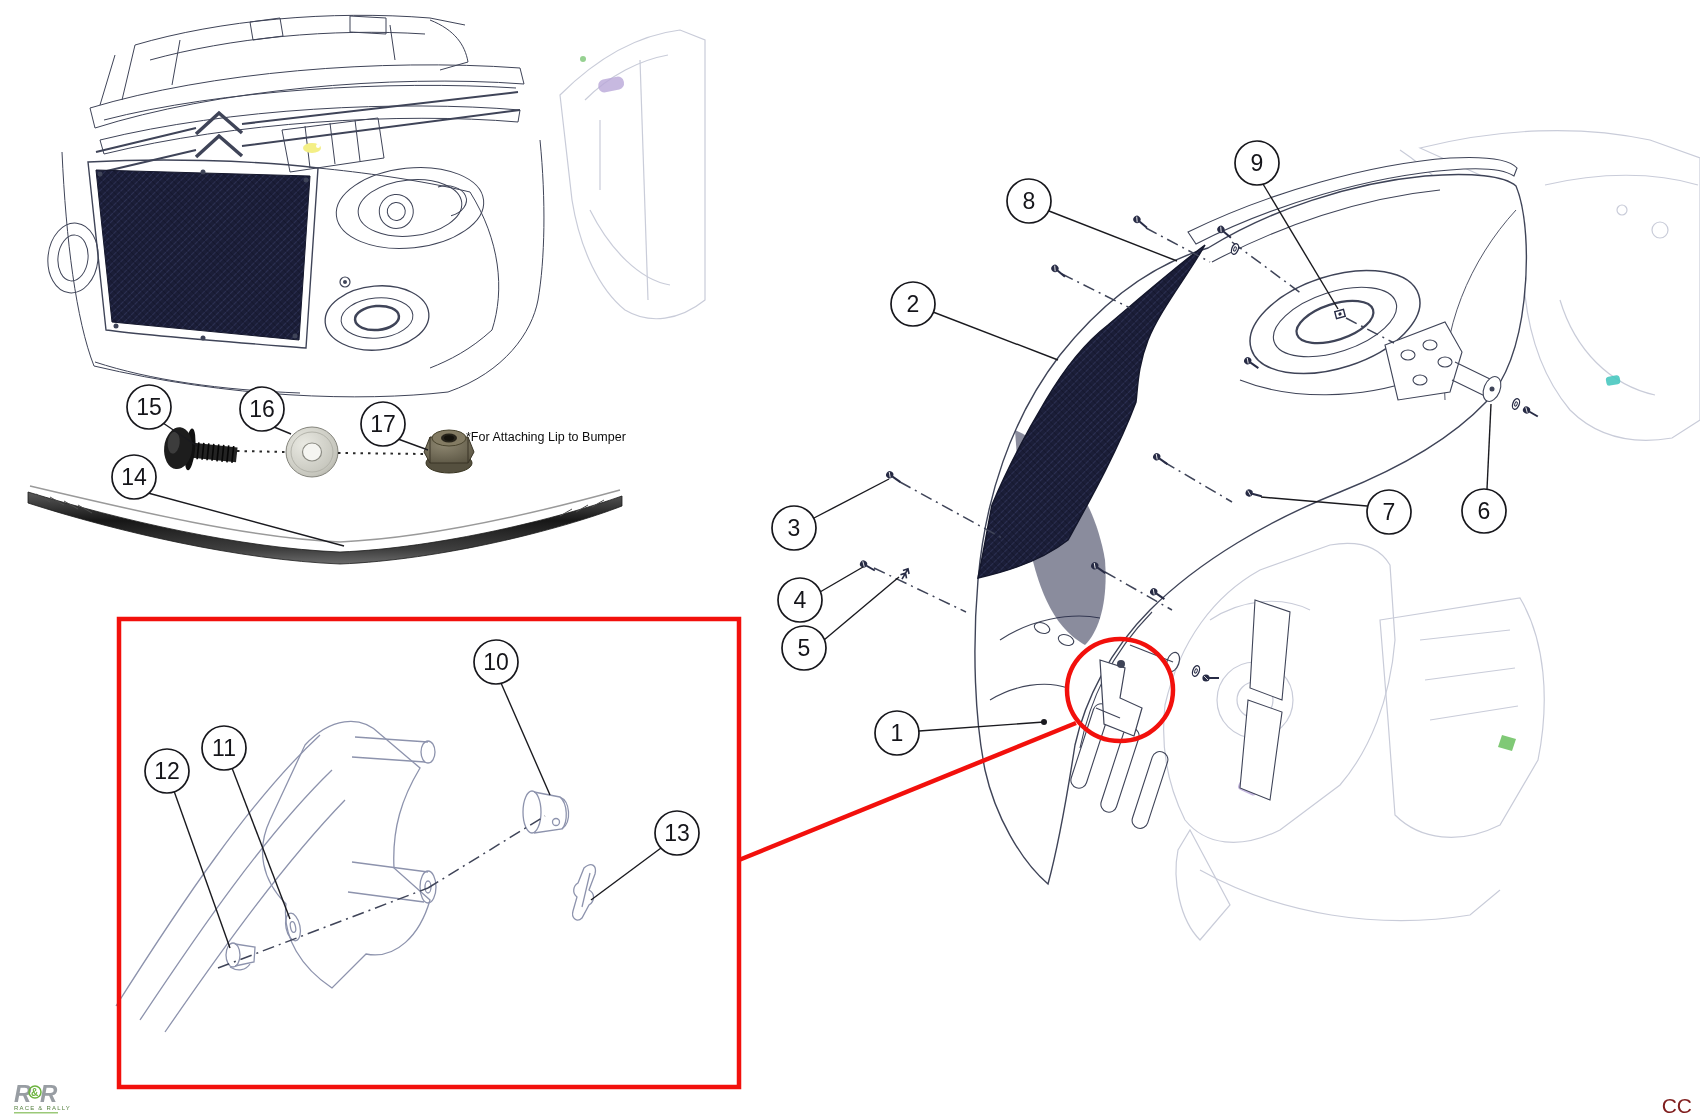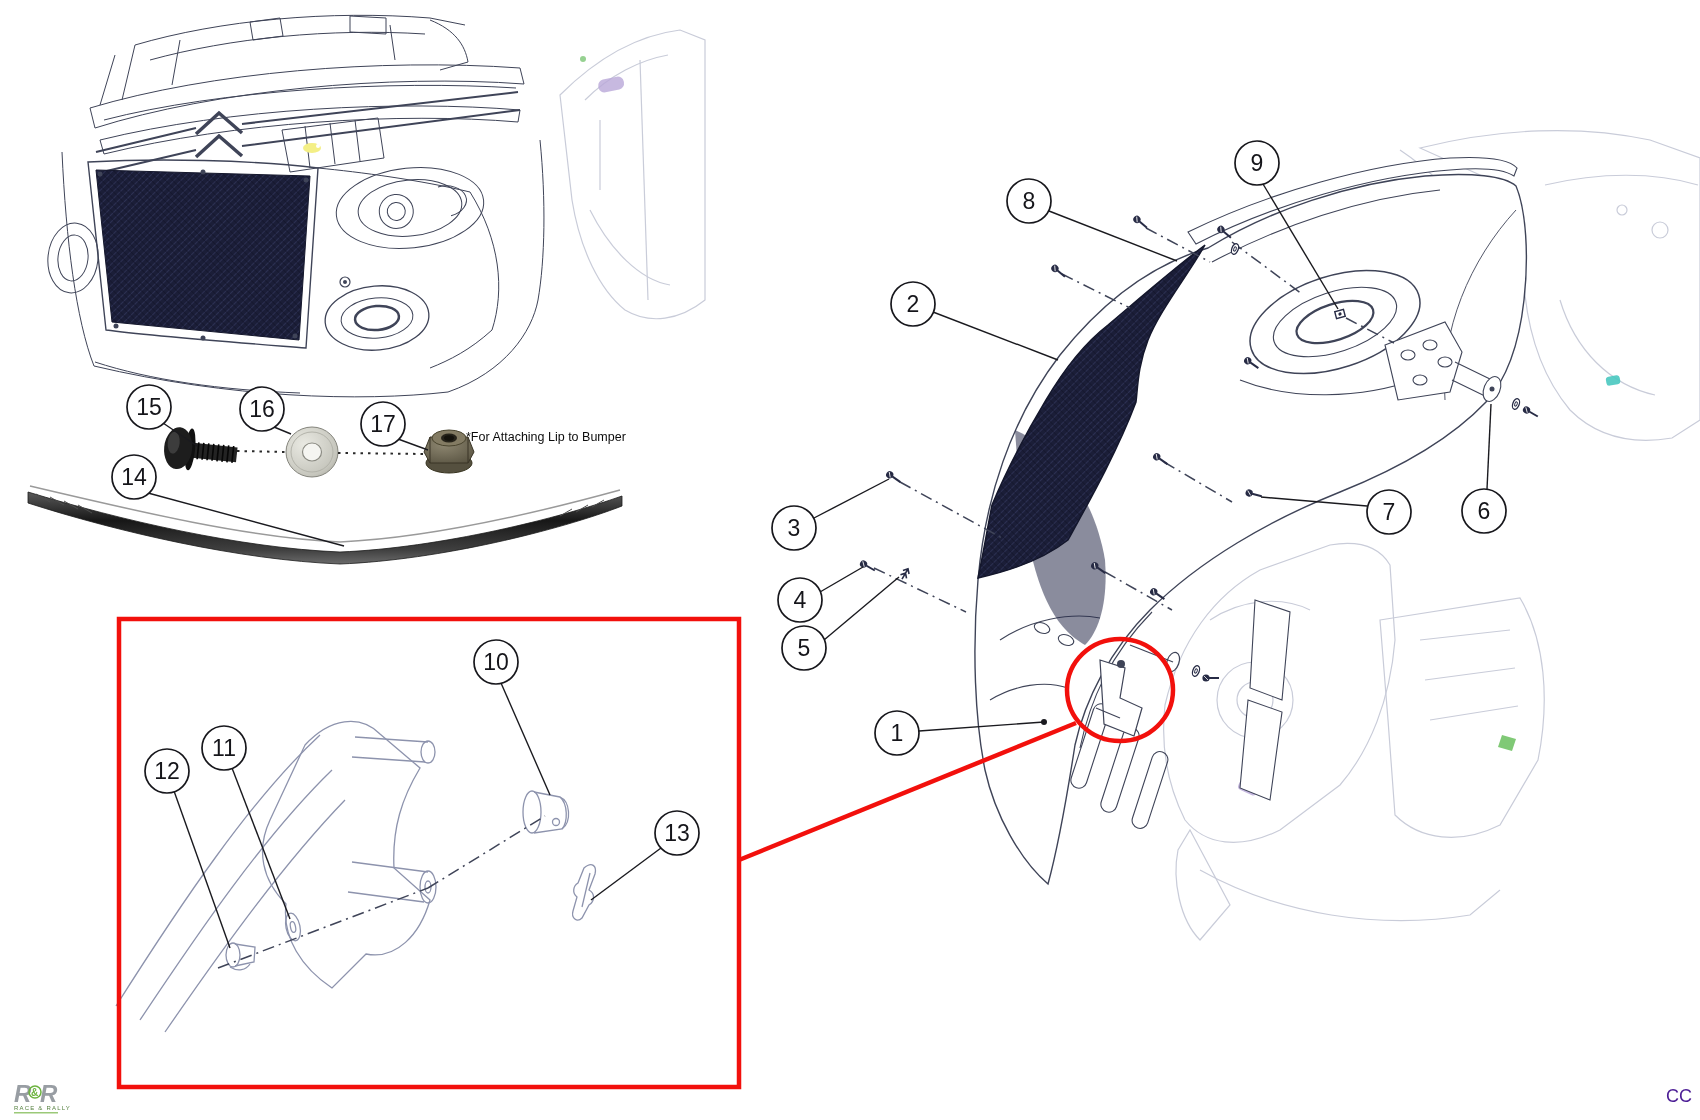--- a/index.html
+++ b/index.html
@@ -1,19 +1,19 @@
 <!DOCTYPE html>
 <html><head>
 <meta charset="utf-8">
 <style>
   html,body{margin:0;padding:0;background:#ffffff;}
   #stage{position:relative;width:1700px;height:1120px;background:#fff;overflow:hidden;
          font-family:"Liberation Sans", sans-serif;}
   #art{position:absolute;left:0;top:0;}
-  .corner-text{position:absolute;right:8px;bottom:13px;font-size:18px;color:#4c1d95;
+  .corner-text{position:absolute;right:8px;bottom:2px;font-size:21px;color:#7f1d1d;
                font-family:"Liberation Sans", sans-serif;}
   text{font-family:"Liberation Sans", sans-serif;}
 </style>
 </head>
 <body>
 
 <div id="stage">
 
 <svg id="art" width="1700" height="1120" viewBox="0 0 1700 1120" xmlns="http://www.w3.org/2000/svg">
   <defs>

